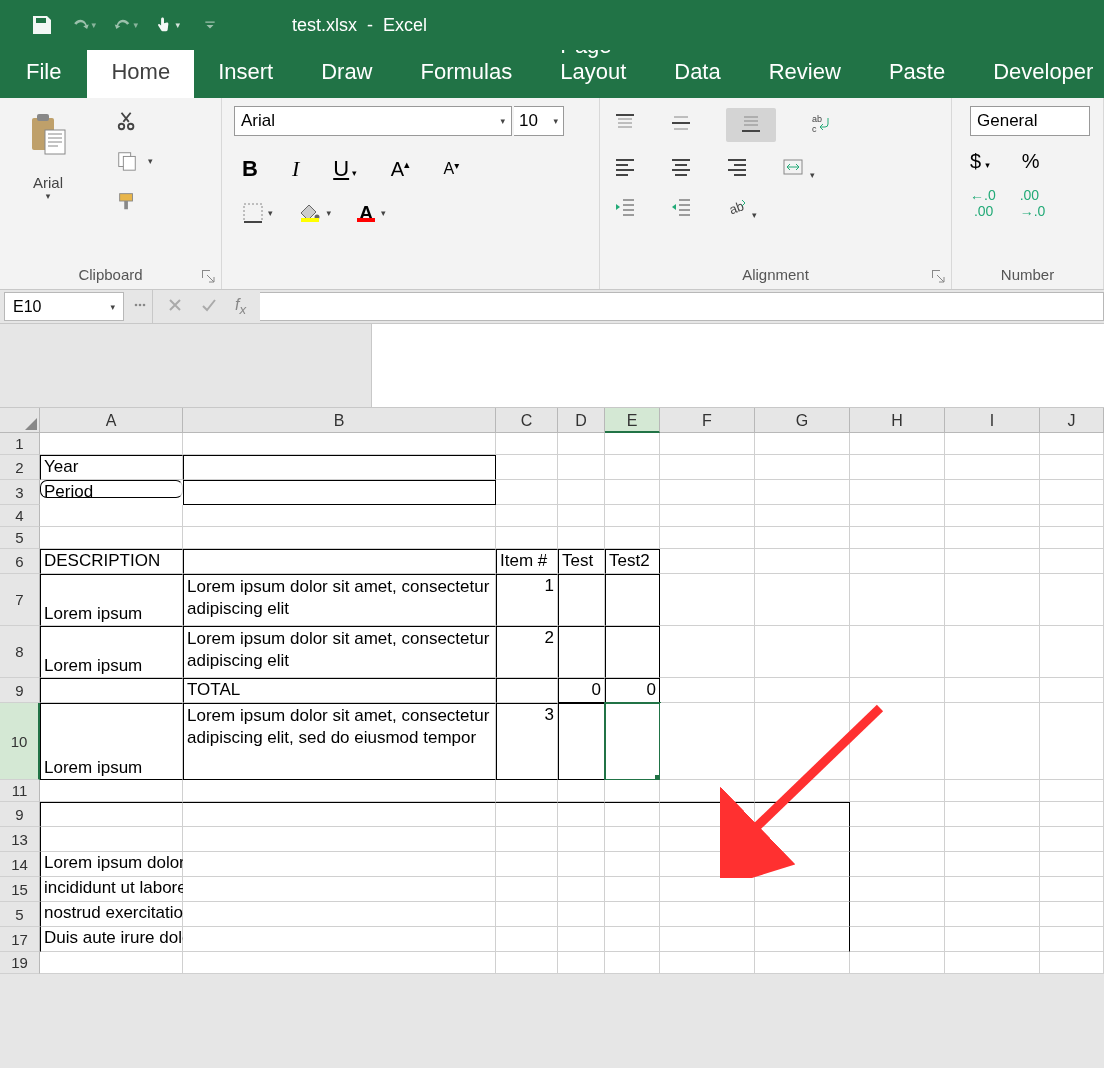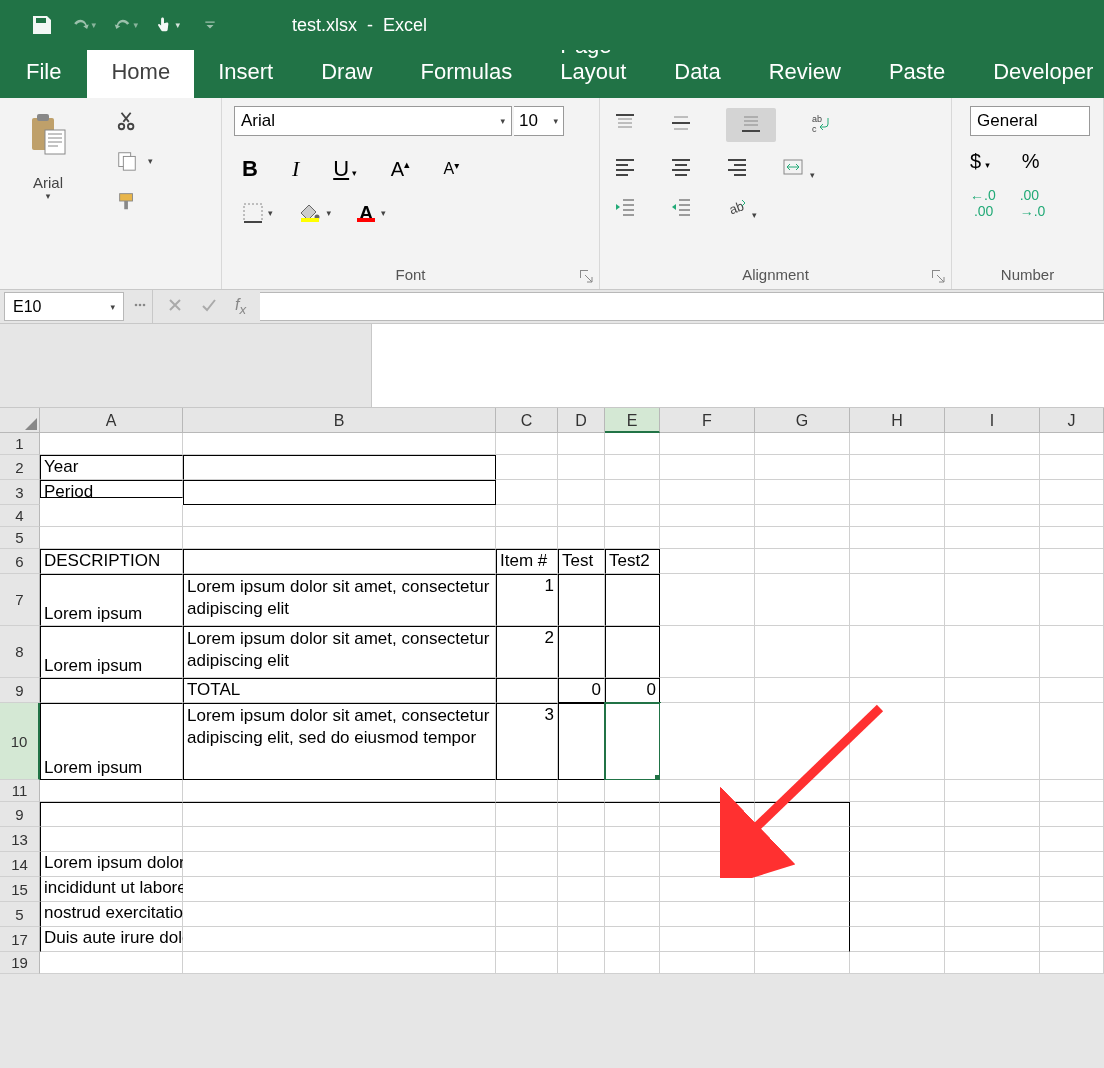--- a/index.html
+++ b/index.html
@@ -189,20 +189,26 @@
             <span class="caret-dn">▾</span>
           </div>
         <div class="row">
             <svg viewBox="0 0 24 24">
               <rect x="4" y="4" width="14" height="8" fill="#e8b54a" stroke="#888"></rect>
               <rect x="9" y="12" width="4" height="9" fill="#888"></rect>
             </svg>
           </div>
       </div>
     </div>
+    <div class="group-label"><span>Clipboard</span>
+      <span class="group-dlg"><svg viewBox="0 0 14 14">
+            <path d="M1 1h8v1H2v7H1z" fill="#888"></path>
+            <path d="M13 13L6 6M13 13V8M13 13H8" stroke="#888" fill="none"></path>
+          </svg></span>
+    </div>
   </div>
 
   <div class="group g-font">
     <div class="group-body font-body">
       <div class="font-row1">
         <div class="font-name">
             <span>Arial</span>
             <span class="caret-dn">▾</span>
           </div>
         <div class="font-size">
@@ -233,26 +239,20 @@
             <span class="underline-color yl"></span>
           </span>
           <span class="caret-dn" style="margin-left:-20px;">▾</span>
         <span class="fbtn" style="flex-direction:column;">
             <span style="font-size:19px;font-weight:bold;line-height:18px;">A</span>
             <span class="underline-color rd"></span>
           </span>
           <span class="caret-dn" style="margin-left:-20px;">▾</span>
       </div>
     </div>
-    <div class="group-label"><span>Font</span>
-      <span class="group-dlg"><svg viewBox="0 0 14 14">
-            <path d="M1 1h8v1H2v7H1z" fill="#888"></path>
-            <path d="M13 13L6 6M13 13V8M13 13H8" stroke="#888" fill="none"></path>
-          </svg></span>
-    </div>
   </div>
 
   <div class="group g-align">
     <div class="group-body align-body">
       <div class="align-row">
         <span><svg viewBox="0 0 22 22">
               <line x1="2" y1="3" x2="20" y2="3" stroke="#444" stroke-width="2"></line>
               <path d="M4 7h14M4 11h14M4 15h14" stroke="#888"></path>
             </svg></span>
         <span><svg viewBox="0 0 22 22">
@@ -390,21 +390,21 @@
         <div class="cell " style="width: 47px; height: 25px;"></div>
         <div class="cell " style="width: 55px; height: 25px;"></div>
         <div class="cell " style="width: 95px; height: 25px;"></div>
         <div class="cell " style="width: 95px; height: 25px;"></div>
         <div class="cell " style="width: 95px; height: 25px;"></div>
         <div class="cell " style="width: 95px; height: 25px;"></div>
         <div class="cell " style="width: 64px; height: 25px;"></div>
       </div>
       <div class="grid-row" style="height: 25px;">
         <div class="row-h" style="height: 25px; line-height: 25px;">3</div>
-        <div class="cell bB bL bT bL bB" style="width: 143px; height: 18px;">Period</div>
+        <div class="cell bB bL bT bL bB" style="width: 143px; height: 18px; border-radius: 7px;">Period</div>
         <div class="cell bB bR bT bL bR bB" style="width: 313px; height: 25px;"></div>
         <div class="cell " style="width: 62px; height: 25px;"></div>
         <div class="cell " style="width: 47px; height: 25px;"></div>
         <div class="cell " style="width: 55px; height: 25px;"></div>
         <div class="cell " style="width: 95px; height: 25px;"></div>
         <div class="cell " style="width: 95px; height: 25px;"></div>
         <div class="cell " style="width: 95px; height: 25px;"></div>
         <div class="cell " style="width: 95px; height: 25px;"></div>
         <div class="cell " style="width: 64px; height: 25px;"></div>
       </div>

